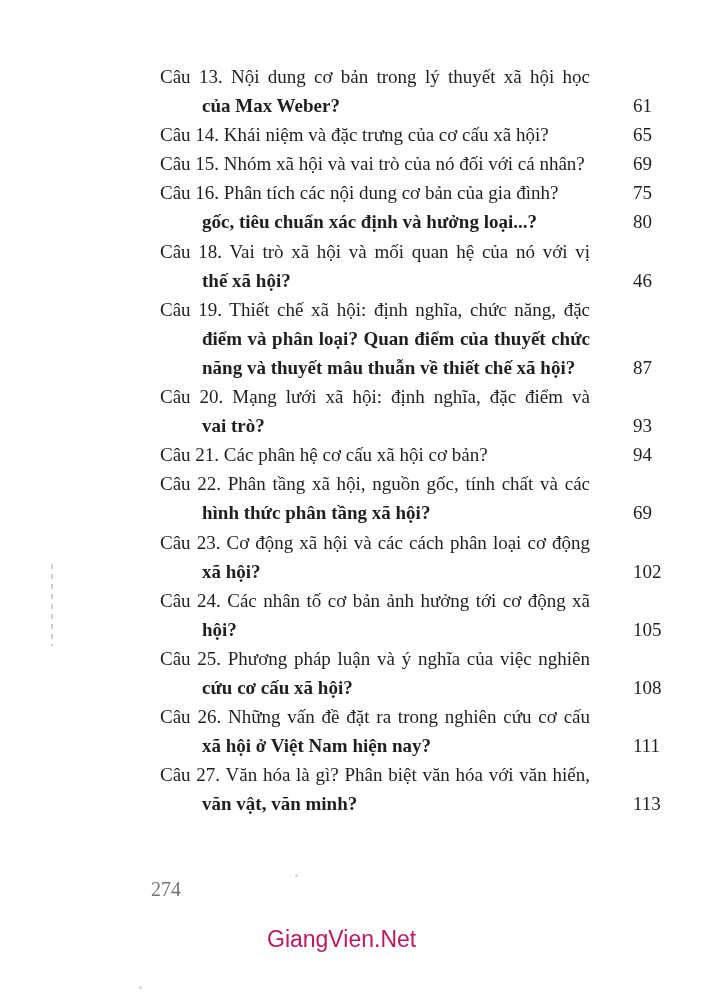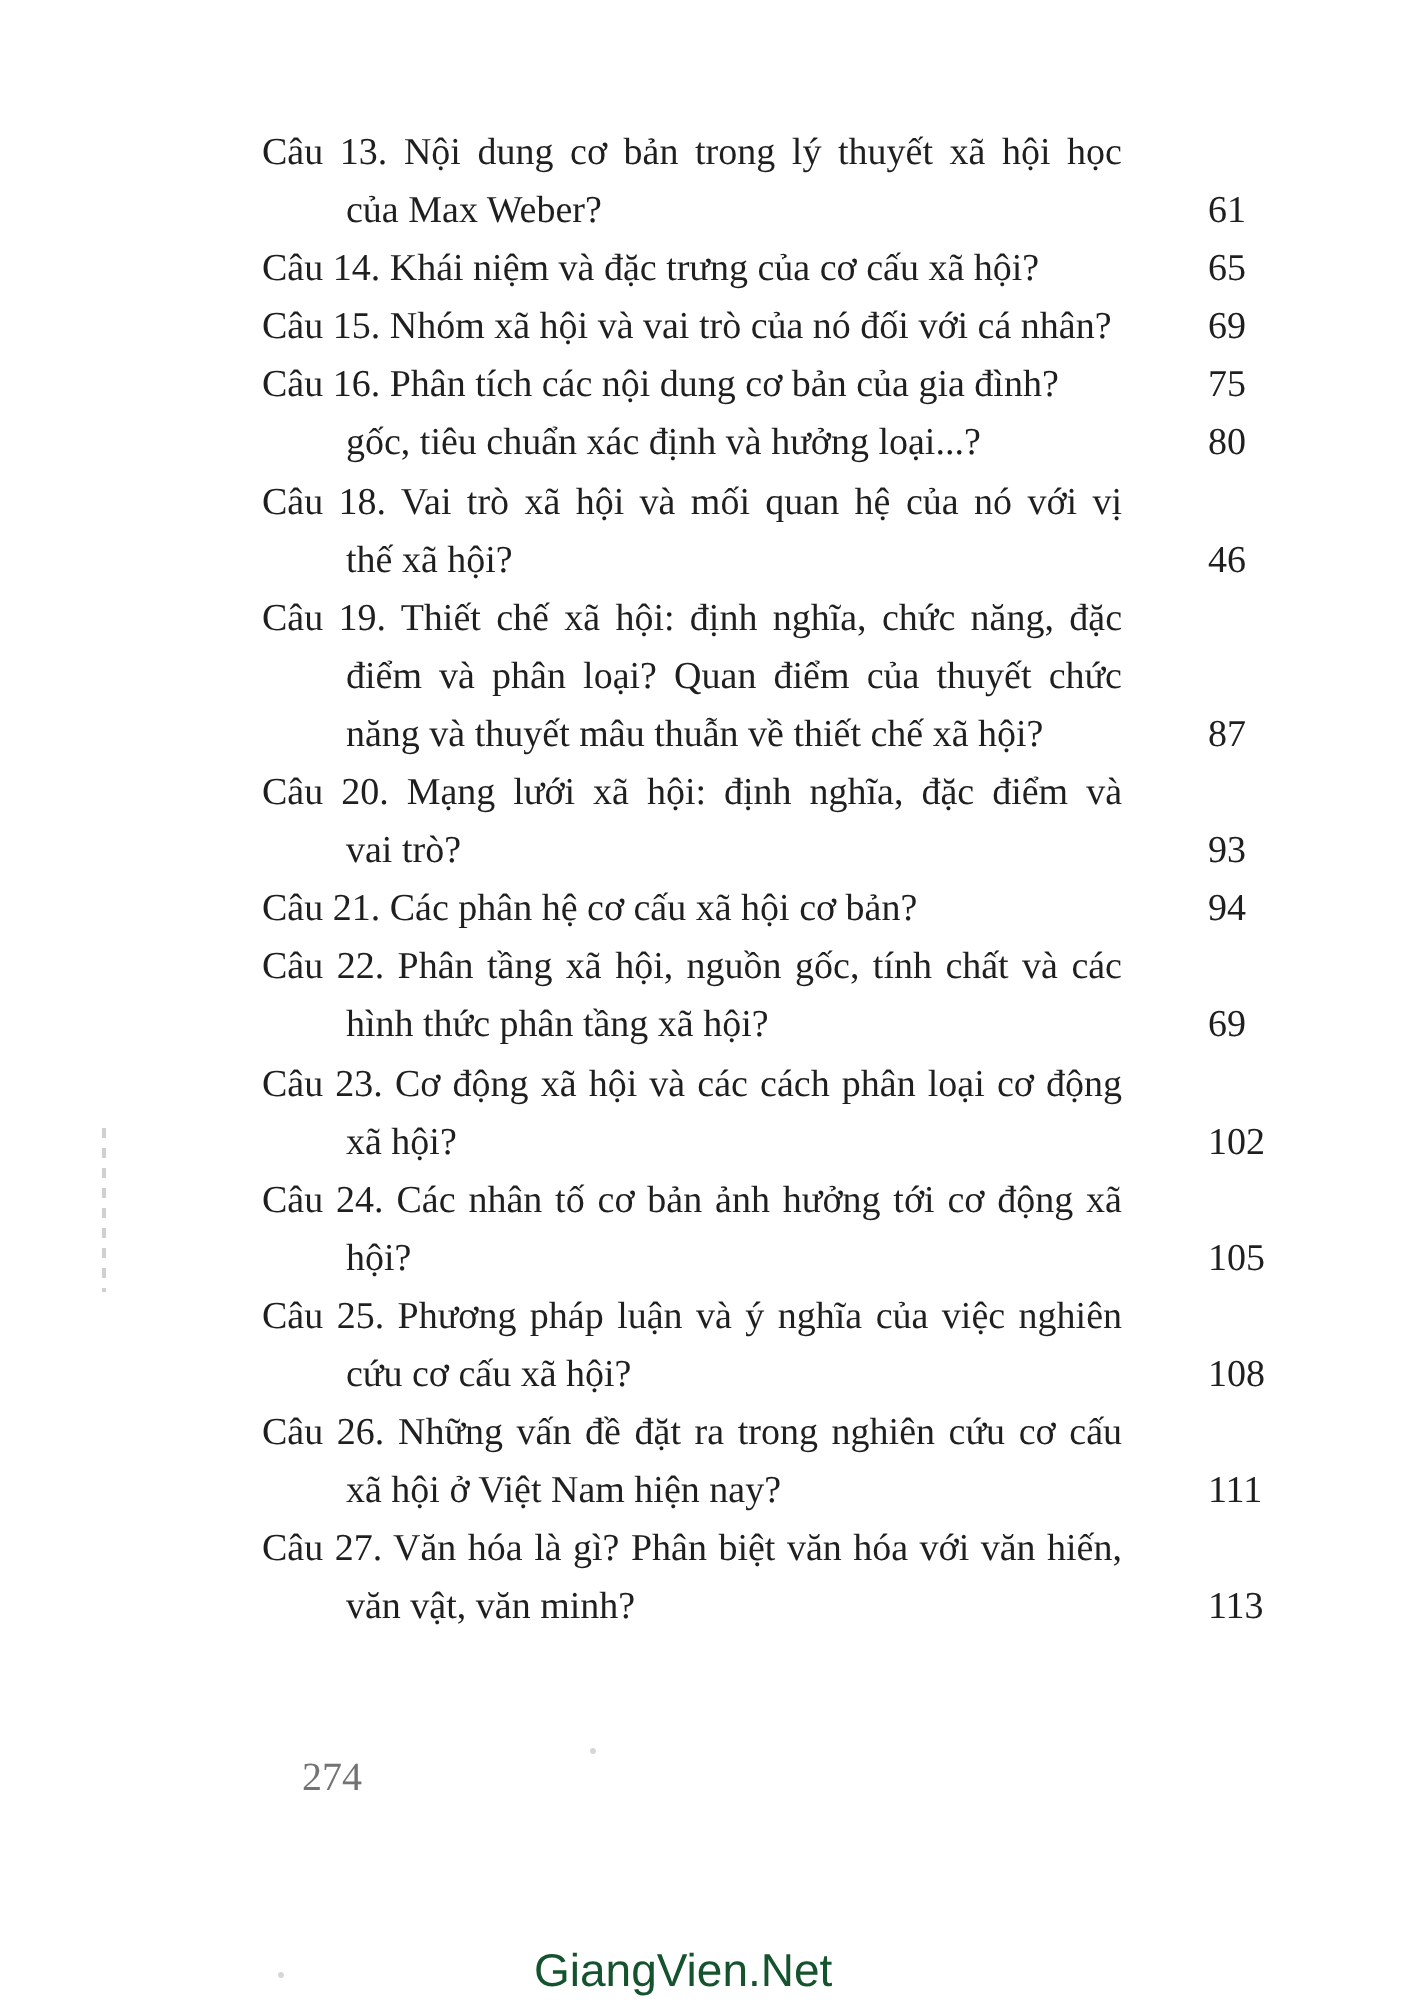--- a/index.html
+++ b/index.html
@@ -12,21 +12,21 @@
     width: 714px;
     height: 1000px;
     background: #ffffff;
     overflow: hidden;
     font-family: "Liberation Serif", "DejaVu Serif", serif;
     color: #1f1f1f;
   }
   .toc {
     position: absolute;
     top: 62px;
-    left: 131px;
+    left: 160px;
     width: 500px;
     font-size: 19px;
     line-height: 29.1px;
   }
   .entry {
     position: relative;
     width: 500px;
   }
   .line {
     width: 430px;
@@ -34,20 +34,21 @@
     white-space: normal;
   }
   .line.fill {
     text-align: justify;
     text-align-last: justify;
     text-justify: inter-word;
   }
   .line.cont {
     margin-left: 42px;
     width: 388px;
+    font-weight: bold;
   }
   .pagenum {
     position: absolute;
     left: 473px;
     bottom: 0;
     line-height: 29.1px;
     white-space: nowrap;
   }
   .footer-num {
     position: absolute;
@@ -163,19 +164,19 @@
       </div>
       <div class="entry">
         <div class="line fill">Câu 27. Văn hóa là gì? Phân biệt văn hóa với văn hiến,</div>
         <div class="line cont">văn vật, văn minh?</div>
         <span class="pagenum">113</span>
       </div>
     </div>
 
   <div class="footer-num">274</div>
 
-  <div class="watermark" style="color: #14532d; margin-top: 46px;">GiangVien.Net</div>
+  <div class="watermark" style="color: #be185d;">GiangVien.Net</div>
 
   <div class="scan-dashes"></div>
   <div class="scan-speck speck-1"></div>
   <div class="scan-speck speck-2"></div>
 
 </div>
 
 </body></html>

